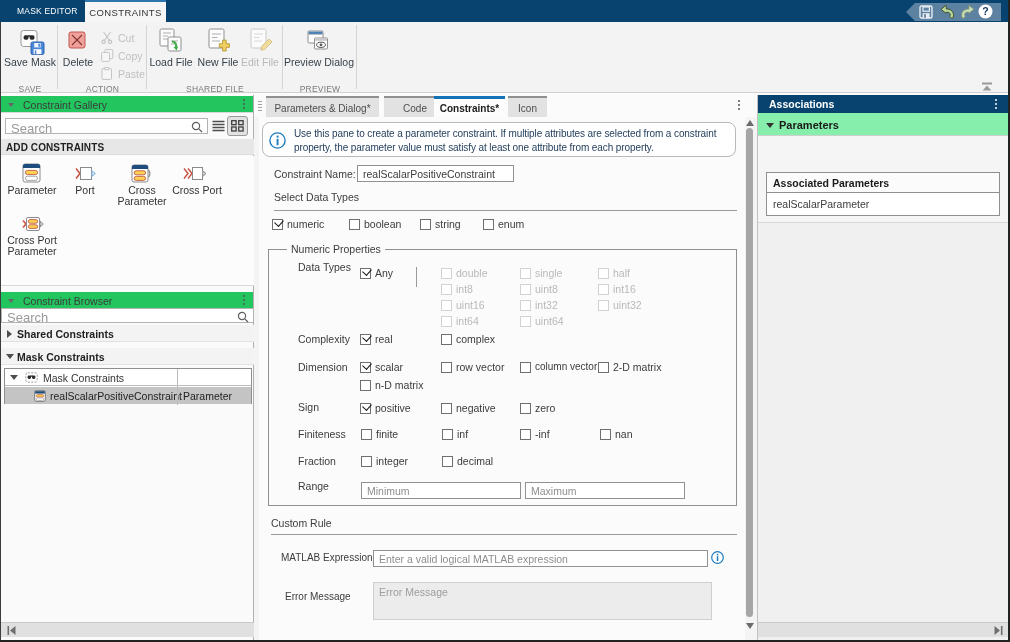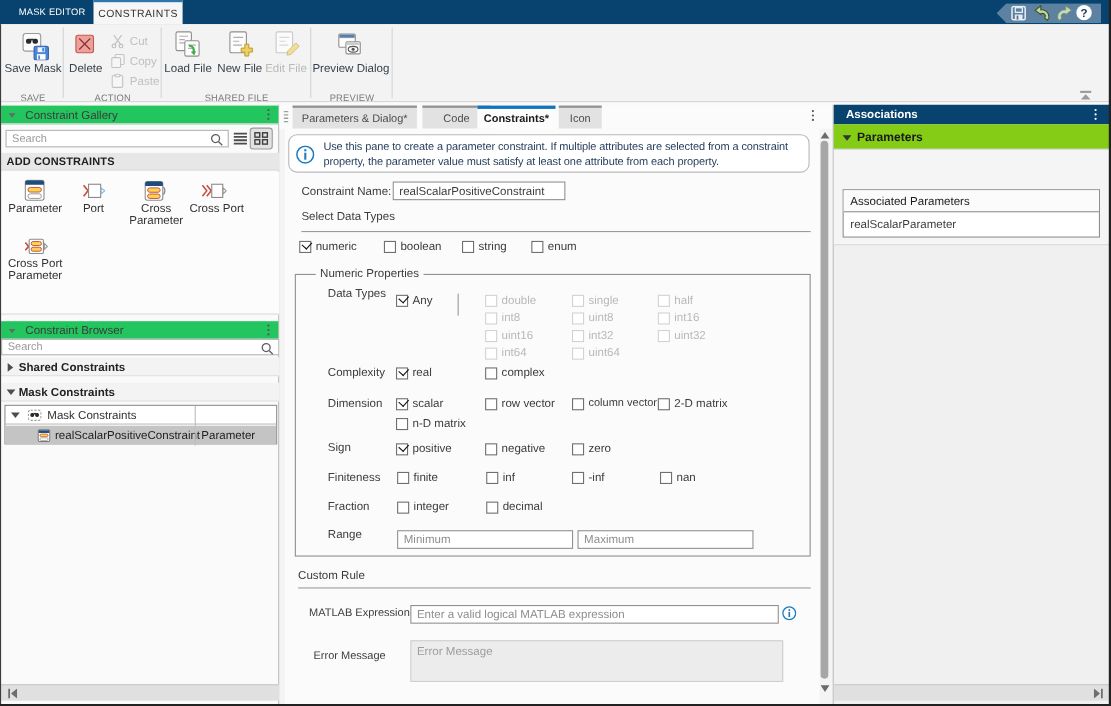--- a/index.html
+++ b/index.html
@@ -36,21 +36,21 @@
 .hdr .tri { position:absolute; left:7px; top:7px; width:0; height:0; border-left:3.5px solid transparent; border-right:3.5px solid transparent; border-top:4.5px solid #666; }
 .hdr .t { position:absolute; left:22px; top:3px; font-size:10.5px; color:#3c3c3c; }
 .kebab { position:absolute; width:3px; height:11px; }
 .kebab i, .kebab i::before, .kebab i::after { position:absolute; width:2.2px; height:2.2px; border-radius:50%; background:#555; content:''; display:block; }
 .kebab.wh i, .kebab.wh i::before, .kebab.wh i::after { background:#fff; }
 .kebab i { top:4px; }
 .kebab i::before { top:-4px; }
 .kebab i::after { top:4px; }
 
 .searchbox { position:absolute; background:#fff; border:1px solid #b3b3b3; }
-.searchbox .ph { position:absolute; left:5px; top:2px; font-size:10px; color:#9a9a9a; }
+.searchbox .ph { position:absolute; left:5px; top:2px; font-size:13px; color:#9a9a9a; }
 
 .cb { position:absolute; width:11px; height:11px; border:1px solid #6f6f6f; background:#fff; }
 .cb.dis { border-color:#d2d2d2; }
 .cb.chk::after { content:''; position:absolute; left:1.5px; top:-1px; width:7px; height:5px; border-left:1.9px solid #141414; border-bottom:1.9px solid #141414; transform:rotate(-48deg); }
 .cblab { position:absolute; font-size:10.5px; color:#3c3c3c; white-space:nowrap; }
 .cblab.dis { color:#b9b9b9; }
 .flab { position:absolute; font-size:10.5px; color:#3c3c3c; white-space:nowrap; }
 
 .txtin { position:absolute; background:#fff; border:1px solid #919191; font-size:10.5px; color:#3c3c3c; }
 .txtin .v { position:absolute; left:5px; top:2px; white-space:nowrap; }
@@ -434,28 +434,28 @@
     <div class="abs" style="left:492px;top:33px;width:7px;height:489px;background:#a6a6a6;border-radius:3.5px"></div>
     <span class="abs" style="left:492px;top:528px;width:0;height:0;border-left:4px solid transparent;border-right:4px solid transparent;border-top:6px solid #6b6b6b"></span>
   </div>
   <div id="rightpanel">
     <div class="abs" style="left:0;top:0;width:251px;height:18px;background:#07436e">
       <span class="abs" style="left:11px;top:3px;font-size:10.5px;font-weight:bold;color:#fff">Associations</span>
       <span class="kebab wh" style="left:237px;top:3.5px">
           <i></i>
         </span>
     </div>
-    <div class="abs" style="left:0;top:18px;width:251px;height:23px;background:#84cc16;border-bottom:1px solid #cfcfcf">
+    <div class="abs" style="left:0;top:18px;width:251px;height:23px;background:#86efac;border-bottom:1px solid #cfcfcf">
       <span class="abs" style="left:8px;top:10px;width:0;height:0;border-left:4px solid transparent;border-right:4px solid transparent;border-top:5px solid #333"></span>
       <span class="abs" style="left:21px;top:6px;font-size:11px;font-weight:bold;color:#1a1a1a">Parameters</span>
     </div>
     <div class="abs" style="left:0;top:41px;width:251px;height:87px;background:#f5f5f5;border-bottom:1px solid #d9d9d9"></div>
     <div class="abs" style="left:8px;top:77px;width:234px;height:44px;background:#fff;border:1px solid #8f8f8f">
       <div class="abs" style="left:0;top:0;width:232px;height:20px;border-bottom:1px solid #8f8f8f;background:#fbfbfb">
-        <span class="abs" style="left:6px;top:4px;font-size:10.5px;font-weight:normal;color:#1a1a1a">Associated Parameters</span>
+        <span class="abs" style="left:6px;top:4px;font-size:10.5px;font-weight:bold;color:#1a1a1a">Associated Parameters</span>
       </div>
       <span class="abs" style="left:6px;top:25px;font-size:10.5px;color:#3c3c3c">realScalarParameter</span>
     </div>
     <div class="abs" style="left:0;top:527px;width:251px;height:15px;background:#e0e0e0;border-top:1px solid #c9c9c9">
       <svg class="abs" style="right:6px;top:3px" width="9" height="9" viewBox="0 0 9 9">
         <rect x="6.9" y="0" width="1.6" height="9" fill="#6e6e6e"></rect>
         <path d="M0.5 0 L0.5 9 L6 4.5 z" fill="#6e6e6e"></path>
       </svg>
     </div>
   </div>

